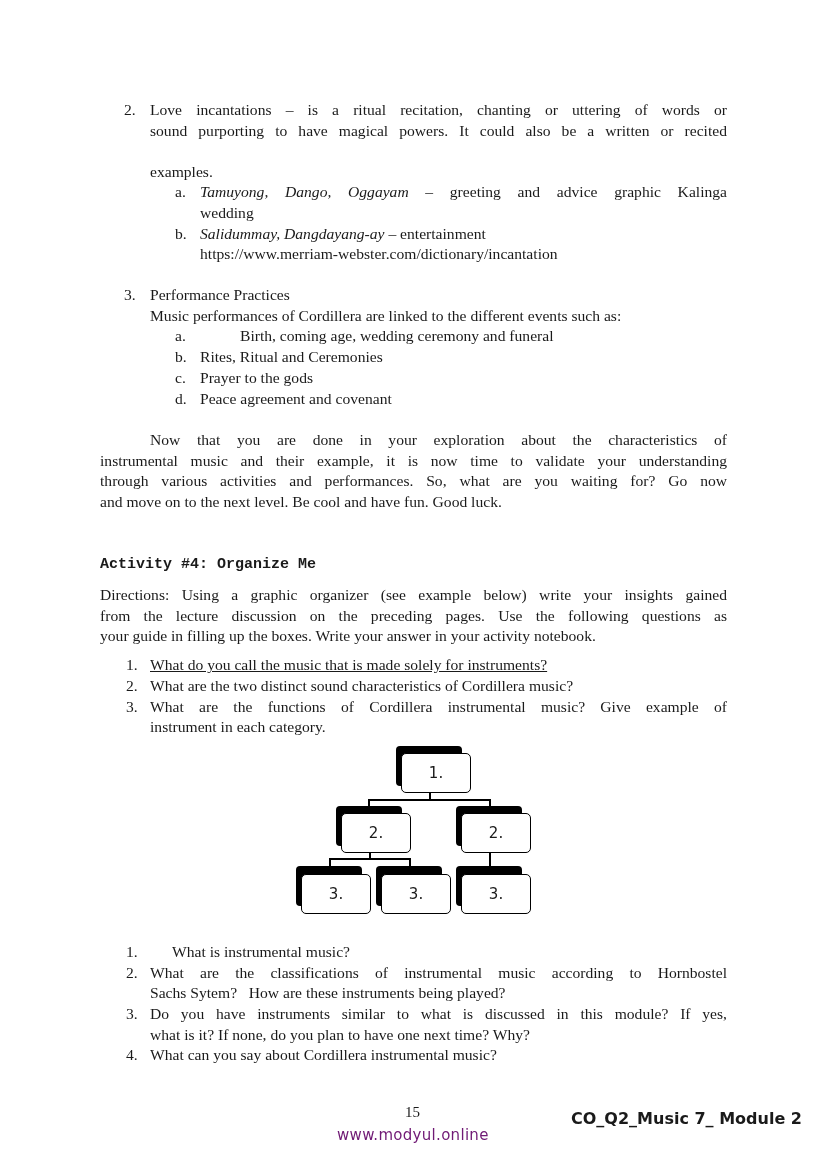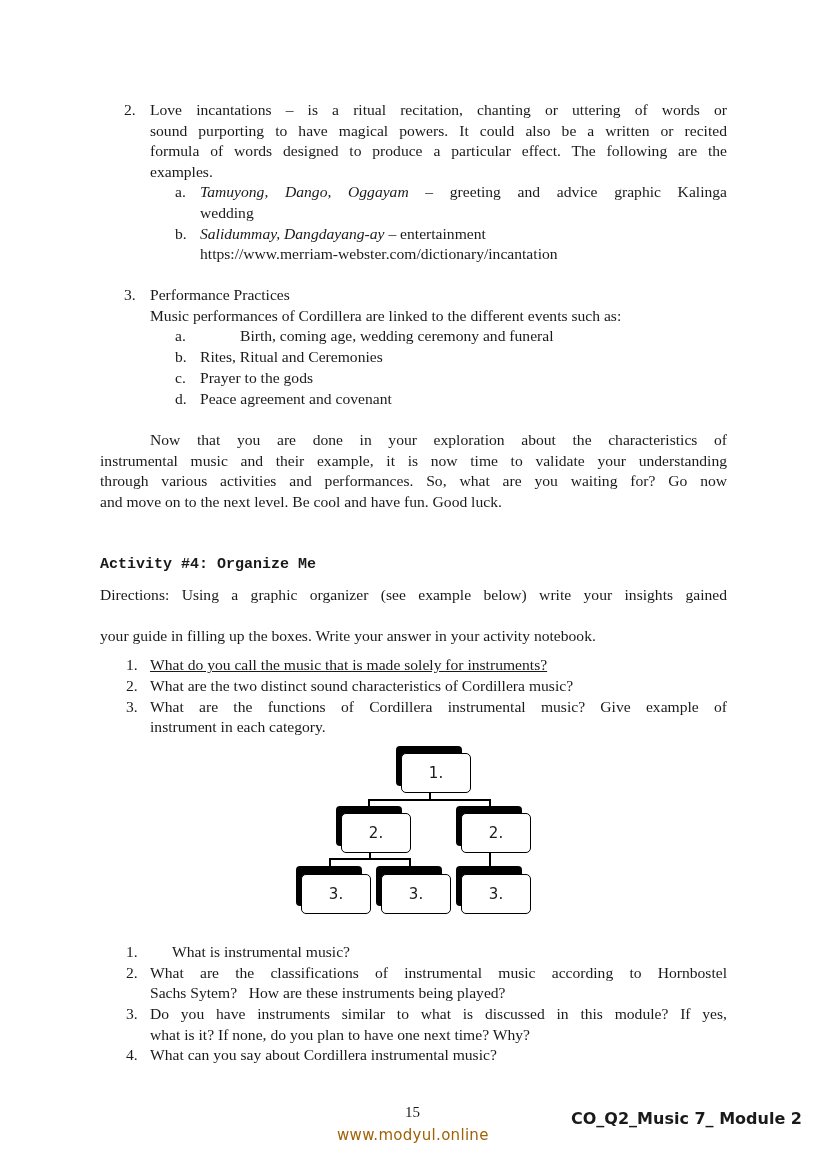--- a/index.html
+++ b/index.html
@@ -21,31 +21,30 @@
     display: flex; align-items: center; justify-content: center;
     font-family: "DejaVu Sans", sans-serif; font-size: 15px;
   }
   .shadow {
     position: absolute; width: 66px; height: 40px; background: #000;
     border-radius: 4px;
   }
   .conn { position: absolute; background: #000; }
   .footer-num { position: absolute; left: 405px; top: 1102px; font-family: "Liberation Serif", serif; font-size: 15px; }
   .footer-code { position: absolute; left: 571px; top: 1109px; font-family: "DejaVu Sans", sans-serif; font-weight: bold; font-size: 16px; }
-  .watermark { position: absolute; left: 337px; top: 1125px; font-family: "DejaVu Sans", sans-serif; font-size: 15px; color: #a16207; letter-spacing: 0.3px; }
+  .watermark { position: absolute; left: 337px; top: 1125px; font-family: "DejaVu Sans", sans-serif; font-size: 15px; color: #701a75; letter-spacing: 0.3px; }
 </style>
 </head>
 <body>
 
 <div class="page txt">
 
   <span class="num" style="left:124px;top:100px;">2.</span>
   <div class="line just" style="left:150px;top:100px;width:577px;">Love incantations –  is a ritual recitation, chanting or uttering of words or</div>
   <div class="line just" style="left:150px;top:121px;width:577px;">sound purporting to have magical powers. It could also be a written or recited</div>
-  <div class="line just" style="left:150px;top:141px;width:577px;">formula of words designed to produce a particular effect. The following are the</div>
   <div class="line" style="left:150px;top:162px;">examples.</div>
 
   <span class="num" style="left:175px;top:182px;">a.</span>
   <div class="line just" style="left:200px;top:182px;width:527px;"><span><i>Tamuyong, Dango, Oggayam</i><span> – greeting and advice graphic Kalinga</span></span></div>
   <div class="line" style="left:200px;top:203px;">wedding</div>
 
   <span class="num" style="left:175px;top:224px;">b.</span>
   <div class="line" style="left:200px;top:224px;"><i>Salidummay, Dangdayang-ay</i><span> – entertainment</span></div>
   <div class="line" style="left:200px;top:244px;">https://www.merriam-webster.com/dictionary/incantation</div>
 
@@ -63,20 +62,21 @@
   <div class="line" style="left:200px;top:389px;">Peace agreement and covenant</div>
 
   <div class="line just" style="left:150px;top:430px;width:577px;">Now that you are done in your exploration about the characteristics of</div>
   <div class="line just" style="left:100px;top:451px;width:627px;">instrumental music and their example, it is now time to validate your understanding</div>
   <div class="line just" style="left:100px;top:471px;width:627px;">through various activities and performances. So, what are you waiting for? Go now</div>
   <div class="line" style="left:100px;top:492px;">and move on to the next level. Be cool and have fun. Good luck.</div>
 
   <div class="heading" style="left:100px;top:555px;">Activity #4: Organize Me</div>
 
   <div class="line just" style="left:100px;top:585px;width:627px;">Directions: Using a graphic organizer (see example below) write your insights gained</div>
+  <div class="line just" style="left:100px;top:606px;width:627px;">from the lecture discussion on the preceding pages. Use the following questions as</div>
   <div class="line" style="left:100px;top:626px;">your guide in filling up the boxes. Write your answer in your activity notebook.</div>
 
   <span class="num" style="left:126px;top:655px;">1.</span>
   <div class="line" style="left:150px;top:655px;text-decoration:underline;">What do you call the music that is made solely for instruments?</div>
   <span class="num" style="left:126px;top:676px;">2.</span>
   <div class="line" style="left:150px;top:676px;">What are the two distinct sound characteristics of Cordillera music?</div>
   <span class="num" style="left:126px;top:697px;">3.</span>
   <div class="line just" style="left:150px;top:697px;width:577px;">What are the functions of Cordillera instrumental music? Give example of</div>
   <div class="line" style="left:150px;top:717px;">instrument in each category.</div>
 

